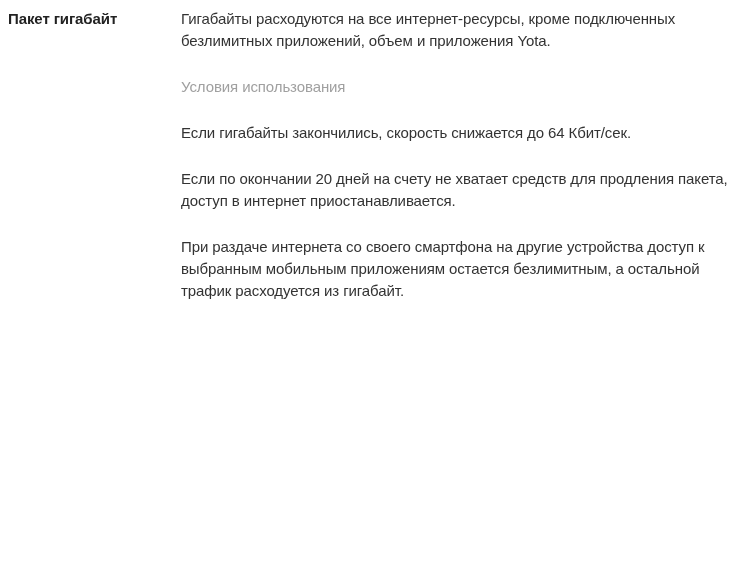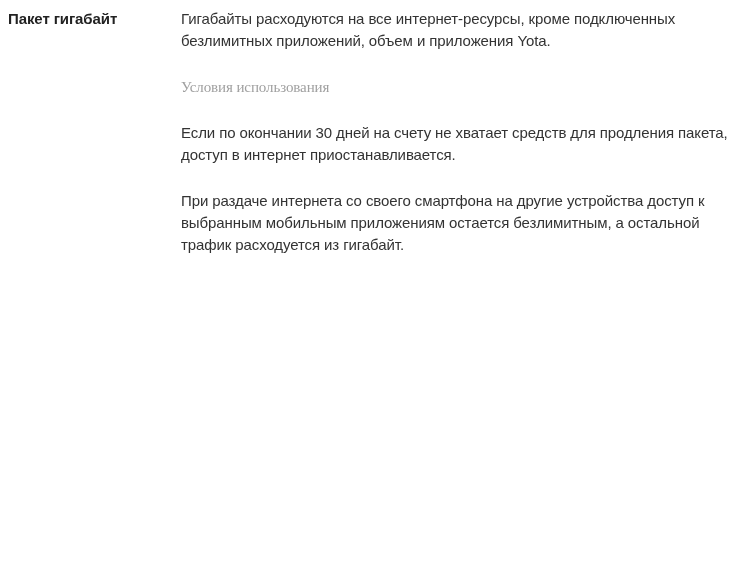--- a/index.html
+++ b/index.html
@@ -40,29 +40,29 @@
     font-size: 15px;
     line-height: 22px;
     color: #333333;
     letter-spacing: -0.1px;
   }
   .right-col p:last-child {
     margin-bottom: 4px;
   }
   .right-col p.subheading {
     color: #a0a0a0;
-    font-family: Liberation Serif, serif;
   }
 </style>
 </head>
 <body>
 
 <div class="section">
   <div class="left-col">
     <h2 class="section-title">Пакет гигабайт</h2>
   </div>
   <div class="right-col">
     <p>Гигабайты расходуются на все интернет-ресурсы, кроме подключенных безлимитных приложений, объем и приложения Yota.</p>
     <p class="subheading">Условия использования</p>
-    <p>Если по окончании 30 дней на счету не хватает средств для продления пакета, доступ в интернет приостанавливается.</p>
+    <p>Если гигабайты закончились, скорость снижается до 64 Кбит/сек.</p>
+    <p>Если по окончании 20 дней на счету не хватает средств для продления пакета, доступ в интернет приостанавливается.</p>
     <p>При раздаче интернета со своего смартфона на другие устройства доступ к выбранным мобильным приложениям остается безлимитным, а остальной трафик расходуется из гигабайт.</p>
   </div>
 </div>
 
 </body></html>

